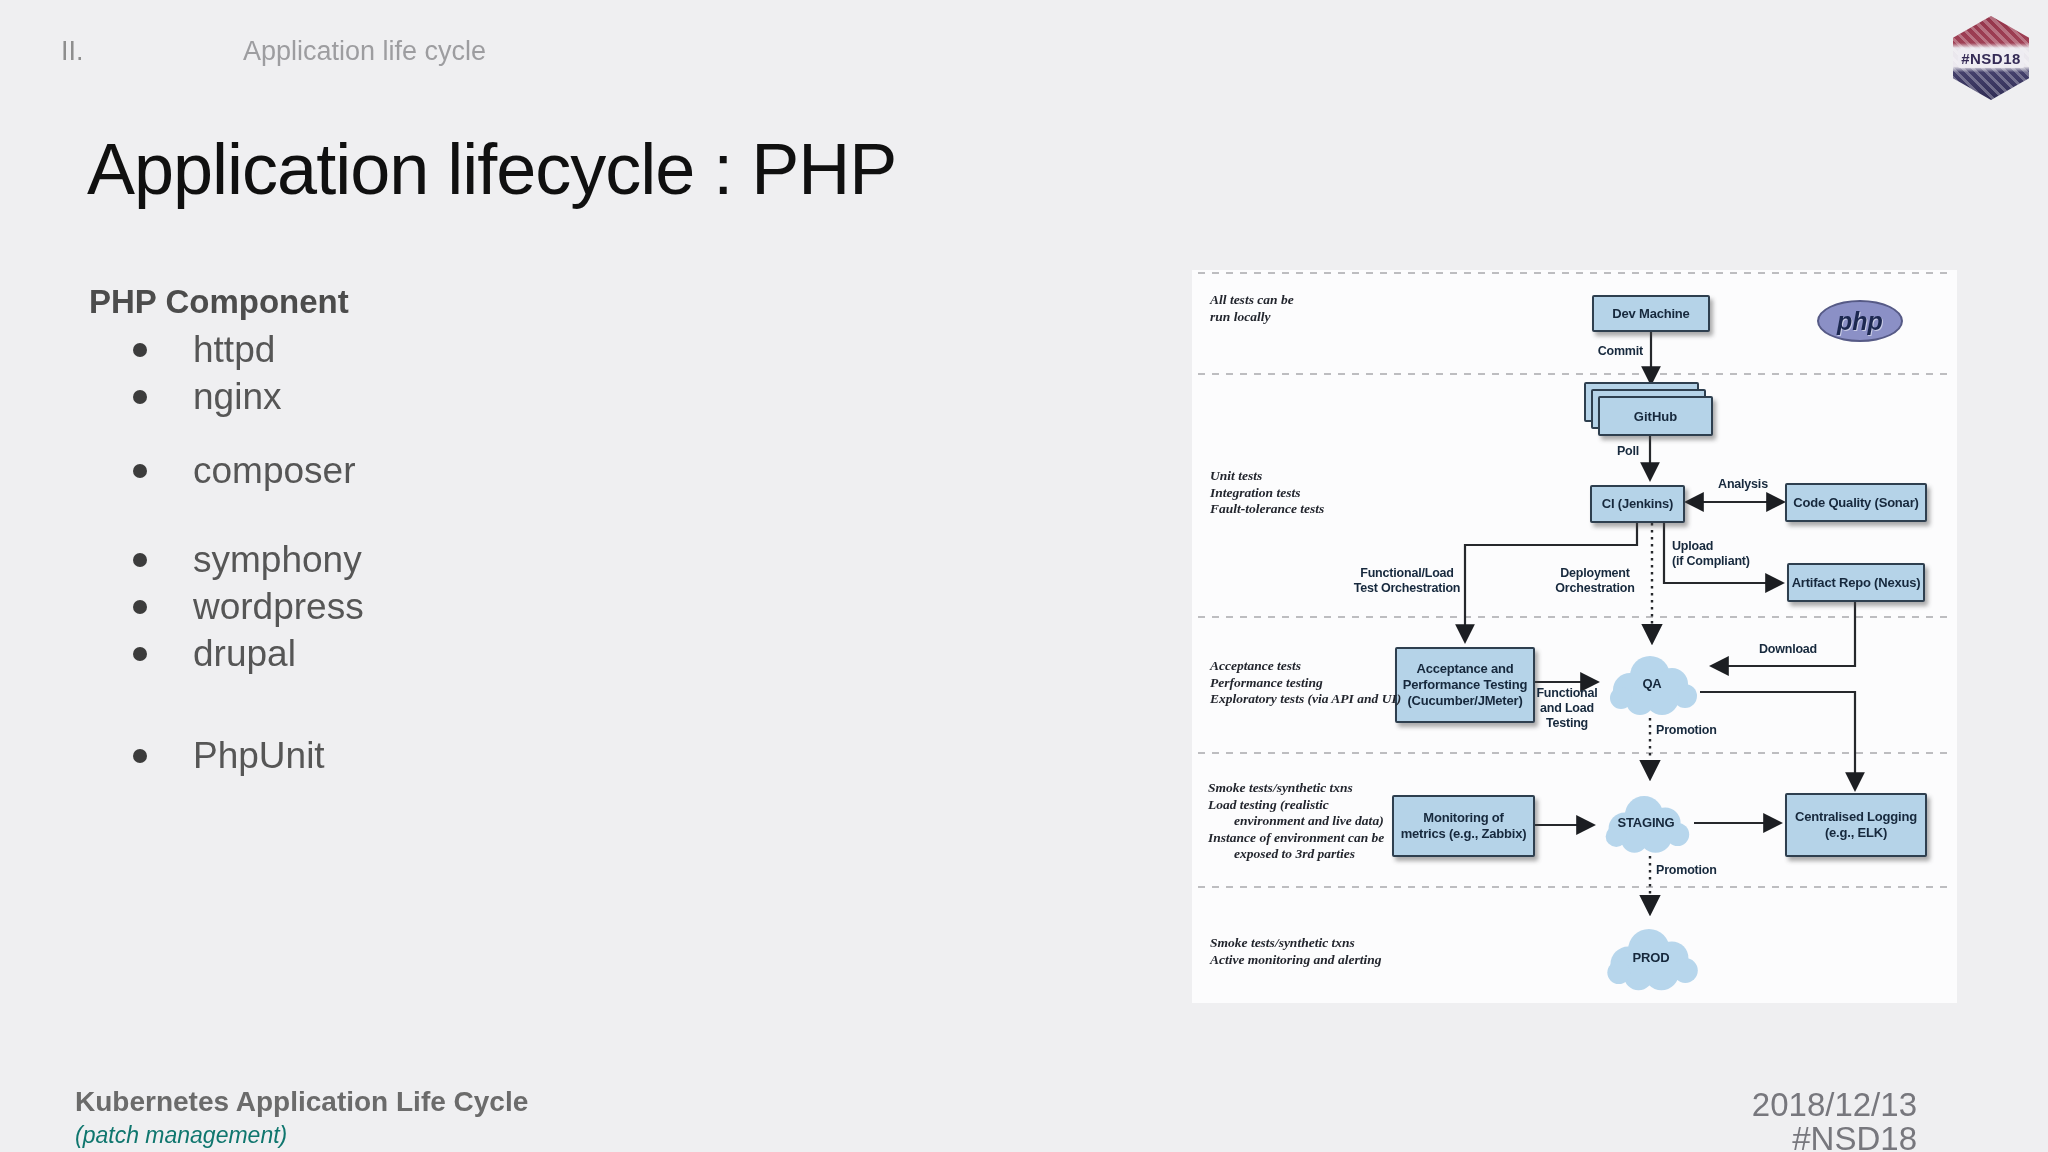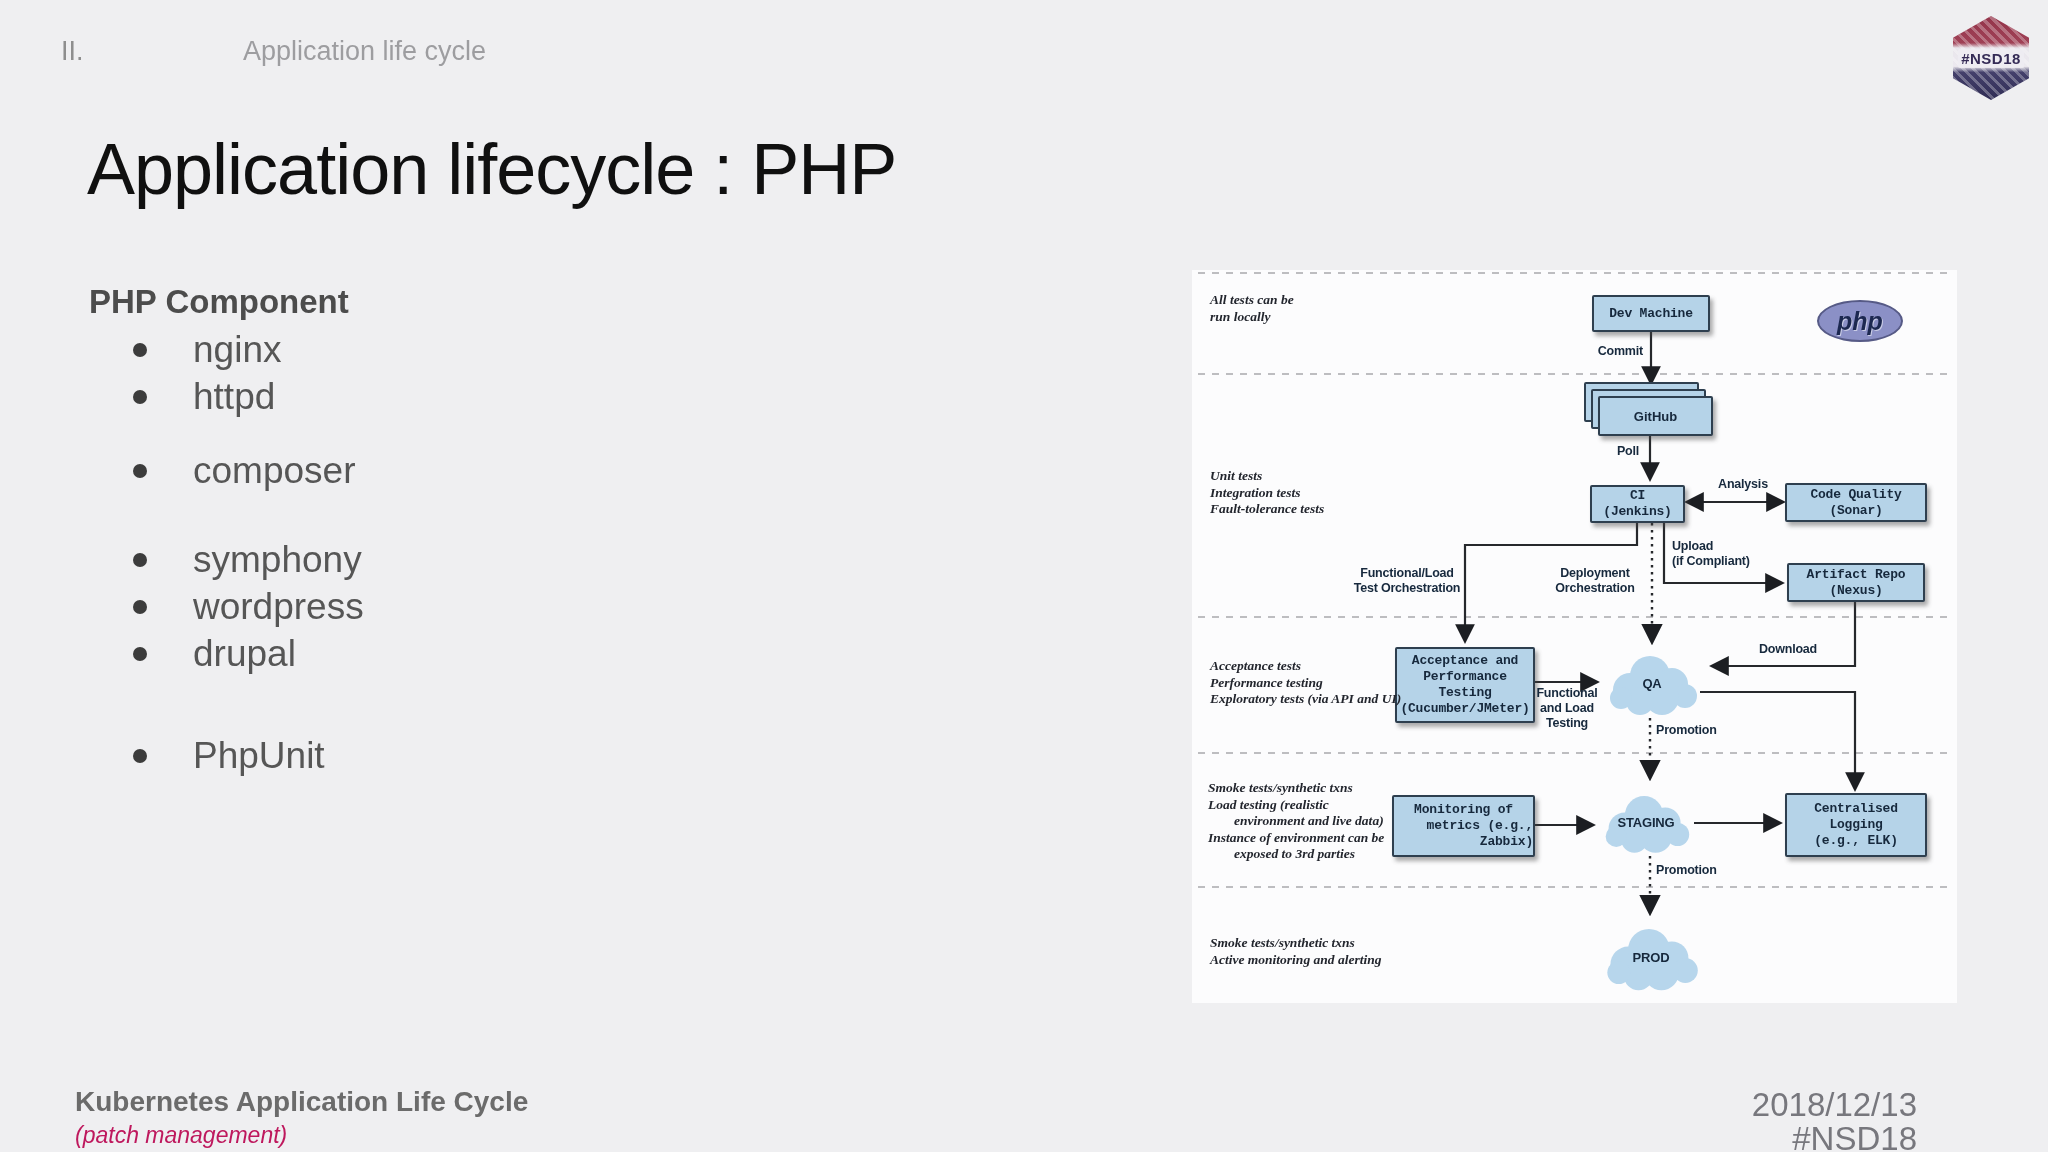--- a/index.html
+++ b/index.html
@@ -30,33 +30,33 @@
   .content-heading { font-size:33px; font-weight:bold; color:#4c4c4c; height:40px; margin-bottom:3px; }
   .li { display:flex; align-items:center; height:47px; padding-left:44px; }
   .li .dot { width:14px; height:14px; border-radius:50%; background:#3c3c3c; flex:0 0 14px; margin-right:46px; }
   .li .lbl { font-size:37px; color:#565656; }
   .li.g1 { margin-top:27px; }
   .li.g2 { margin-top:42px; }
   .li.g3 { margin-top:55px; }
 
   
   .f-title { position:absolute; left:75px; top:1086px; font-size:28px; font-weight:bold; color:#6b6b6b; }
-  .f-sub   { position:absolute; left:75px; top:1122px; font-size:23px; font-style:italic; color:#be185d; }
+  .f-sub   { position:absolute; left:75px; top:1122px; font-size:23px; font-style:italic; color:#0f766e; }
   .f-date  { position:absolute; left:1617px; top:1086px; width:300px; text-align:right; font-size:33px; color:#77777d; }
   .f-tag   { position:absolute; left:1617px; top:1120px; width:300px; text-align:right; font-size:33px; color:#77777d; }
 
   
   .panel { position:absolute; left:1192px; top:270px; width:765px; height:733px; background:#fcfcfd; }
   .wires { position:absolute; left:0; top:0; }
 
   .node { position:absolute; background:#b5d3e8; border:2px solid #2e3f4f; border-radius:2px;
           box-shadow:3px 4px 4px rgba(70,70,70,.45);
           display:flex; flex-direction:column; align-items:center; justify-content:center;
           font-weight:bold; color:#16283c; text-align:center; }
-  .node div { font-size:13px; line-height:16px; letter-spacing:-.2px;font-family:Liberation Mono, monospace; }
+  .node div { font-size:13px; line-height:16px; letter-spacing:-.2px; }
   .n-dev  { left:400px; top:25px;  width:118px; height:37px; }
   .n-ci   { left:398px; top:215px; width:95px;  height:38px; }
   .n-cq   { left:593px; top:213px; width:142px; height:39px; }
   .n-ar   { left:595px; top:293px; width:138px; height:39px; }
   .n-acc  { left:203px; top:377px; width:140px; height:76px; }
   .n-mon  { left:200px; top:525px; width:143px; height:62px;text-align:right; }
   .n-cl   { left:593px; top:523px; width:142px; height:64px; }
 
   .gh-page { position:absolute; width:115px; height:40px; background:#b5d3e8; border:2px solid #2e3f4f;
              border-radius:2px; }
@@ -111,25 +111,25 @@
   <div class="logo">
     <span>#NSD18</span>
   </div>
 
   <h1 class="title">Application lifecycle : PHP</h1>
 
   <div class="content">
     <div class="content-heading">PHP Component</div>
     <div class="li">
         <span class="dot"></span>
+        <span class="lbl">httpd</span>
+      </div>
+    <div class="li">
+        <span class="dot"></span>
         <span class="lbl">nginx</span>
-      </div>
-    <div class="li">
-        <span class="dot"></span>
-        <span class="lbl">httpd</span>
       </div>
     <div class="li g1">
         <span class="dot"></span>
         <span class="lbl">composer</span>
       </div>
     <div class="li g2">
         <span class="dot"></span>
         <span class="lbl">symphony</span>
       </div>
     <div class="li">

